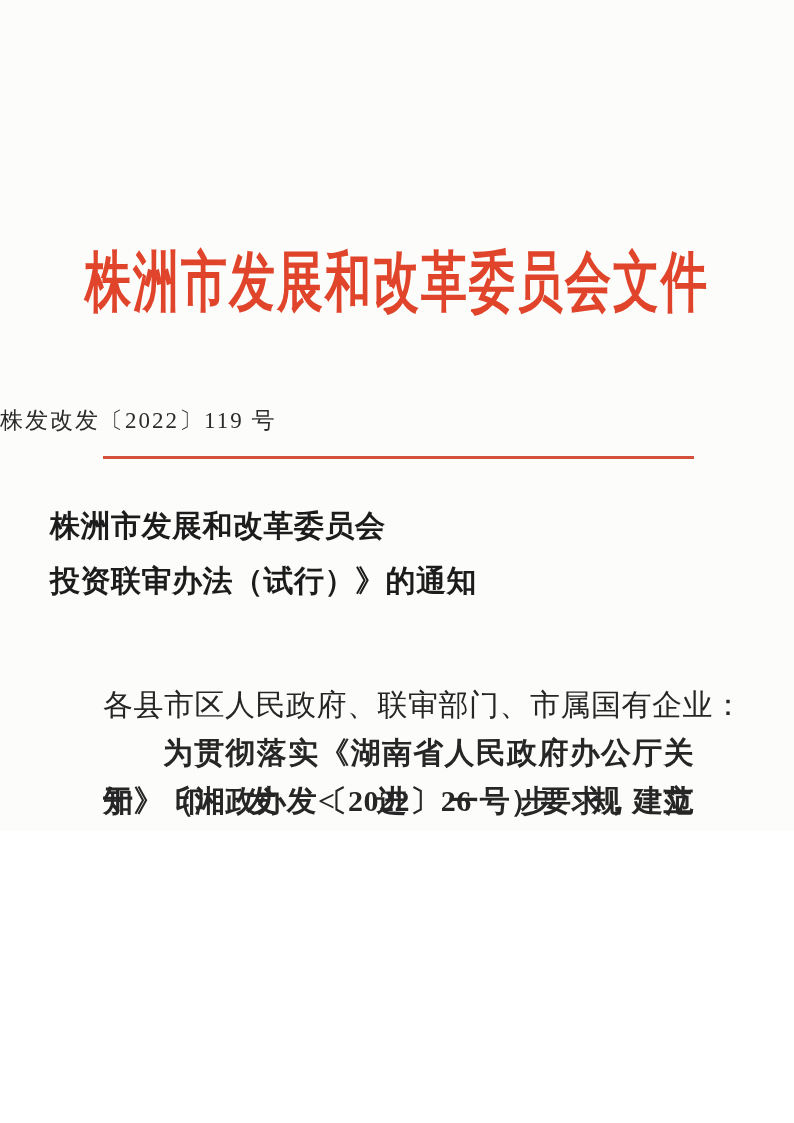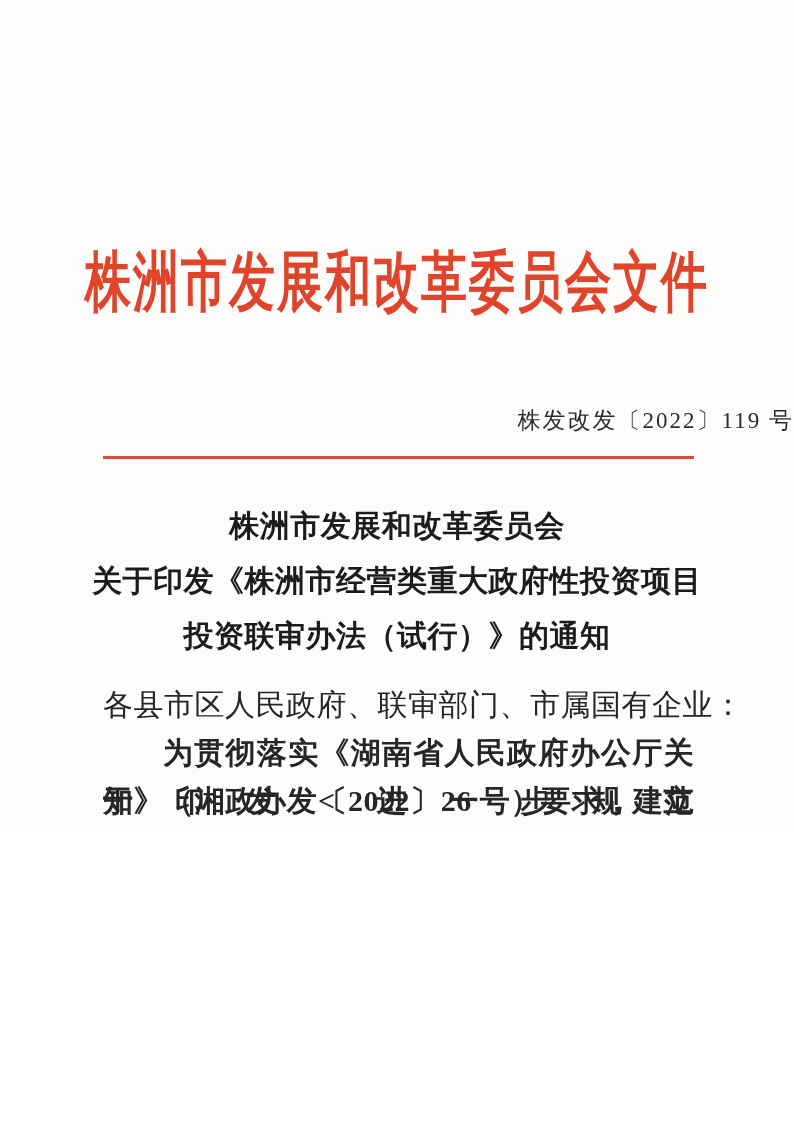--- a/index.html
+++ b/index.html
@@ -31,40 +31,39 @@
     transform: scaleY(1.42);
     transform-origin: center;
     white-space: nowrap;
   }
   
   .doc-number {
     position: absolute;
     top: 405px;
     left: 0;
     width: 794px;
-    text-align: right;
+    text-align: left;
     font-size: 23px;
     color: #2c2c2c;
     letter-spacing: 2px;
   }
   
   .red-rule {
     position: absolute;
     top: 456px;
     left: 103px;
     width: 591px;
     height: 3px;
   }
   
   .title-block {
     position: absolute;
     top: 498px;
     left: 50px;
     width: 694px;
-    text-align: center;
     font-weight: bold;
     color: #1c1c1c;
     font-size: 30px;
     line-height: 55px;
     letter-spacing: 0.5px;
   }
   
   .body-block {
     position: absolute;
     top: 681px;
@@ -110,21 +109,20 @@
   <div class="banner">
     <span class="banner-inner" style="color: rgb(224, 69, 44);">株洲市发展和改革委员会文件</span>
   </div>
 
   <div class="doc-number">株发改发〔2022〕119 号</div>
 
   <div class="red-rule" style="background: rgb(212, 80, 58);"></div>
 
   <div class="title-block">
     <div>株洲市发展和改革委员会</div>
-    <div>关于印发《株洲市经营类重大政府性投资项目</div>
     <div>投资联审办法（试行）》的通知</div>
   </div>
 
   <div class="body-block">
     <div class="body-line">各县市区人民政府、联审部门、市属国有企业：</div>
     <div class="body-line justify first-indent">为贯彻落实《湖南省人民政府办公厅关于印发&lt;进一步规范</div>
     <div class="body-line justify">知》（湘政办发〔2022〕26 号）要求，建立完善我市投资联审</div>
     <div class="body-line justify">机制，投资联审办法、县两级经营类重大政府性投资项目决策和</div>
     <div class="body-line justify">立项管理，防范化解地方政府债务风险，现将《株洲市经营类重</div>
   </div>

